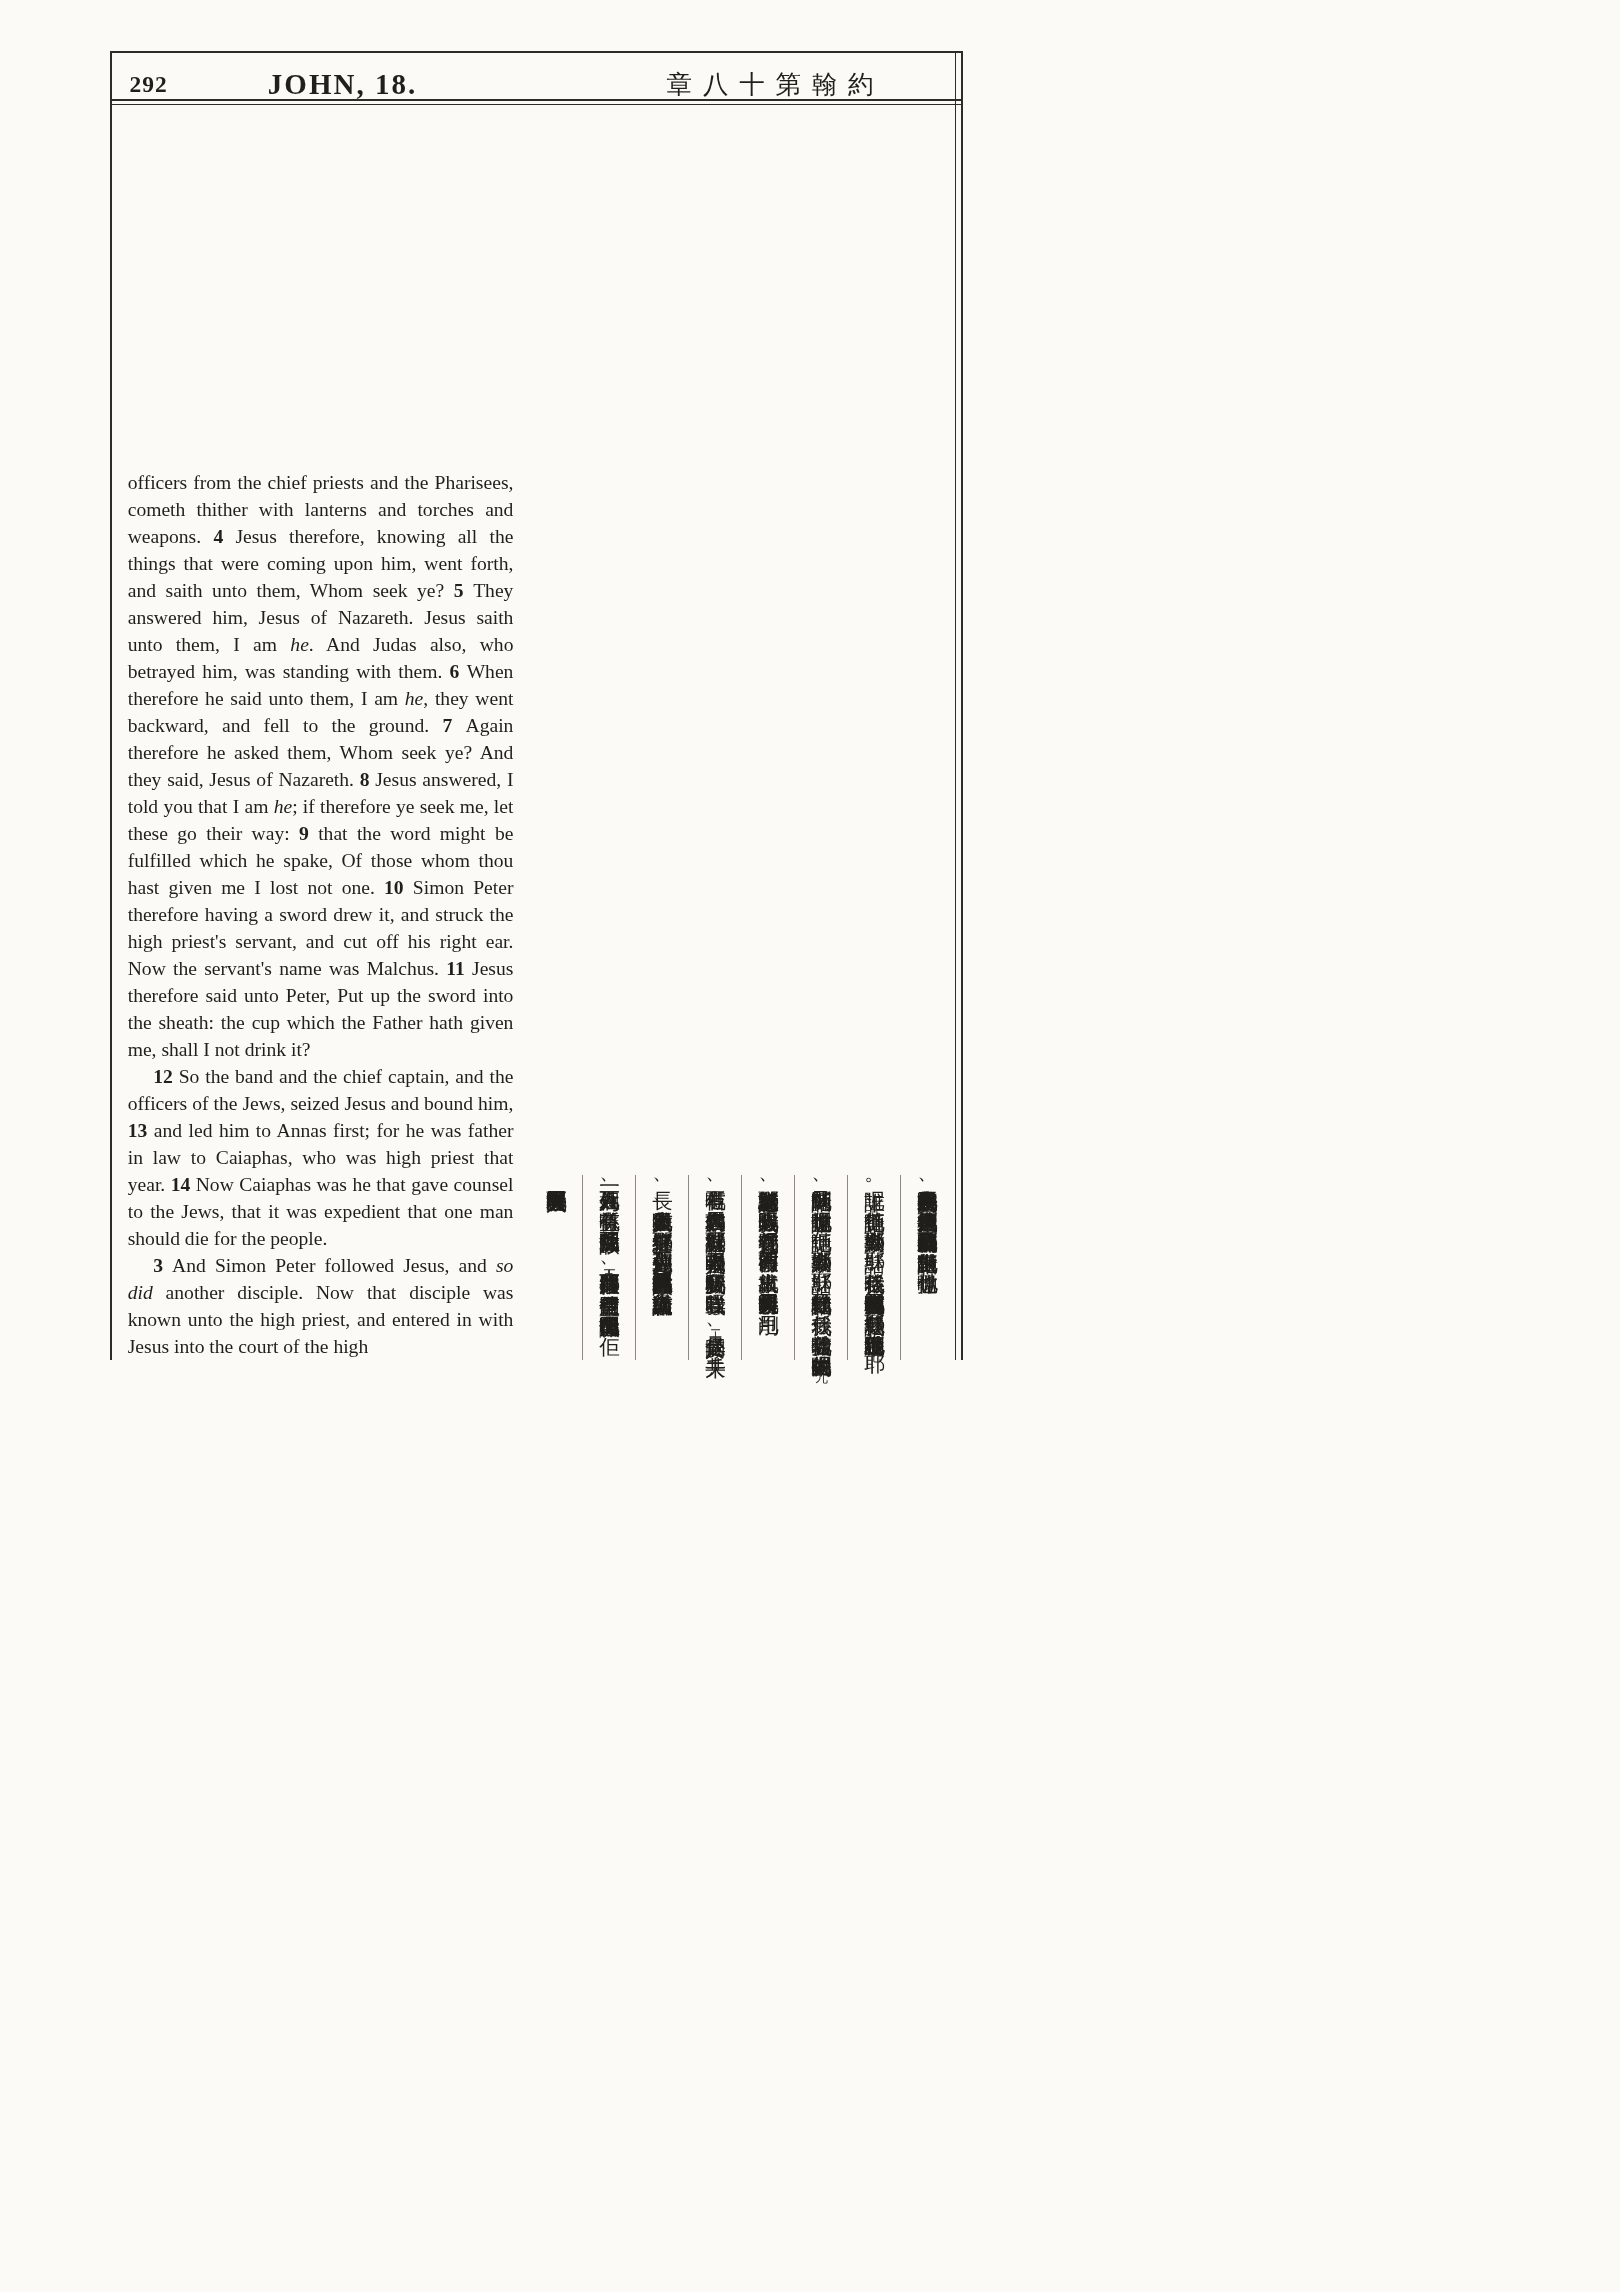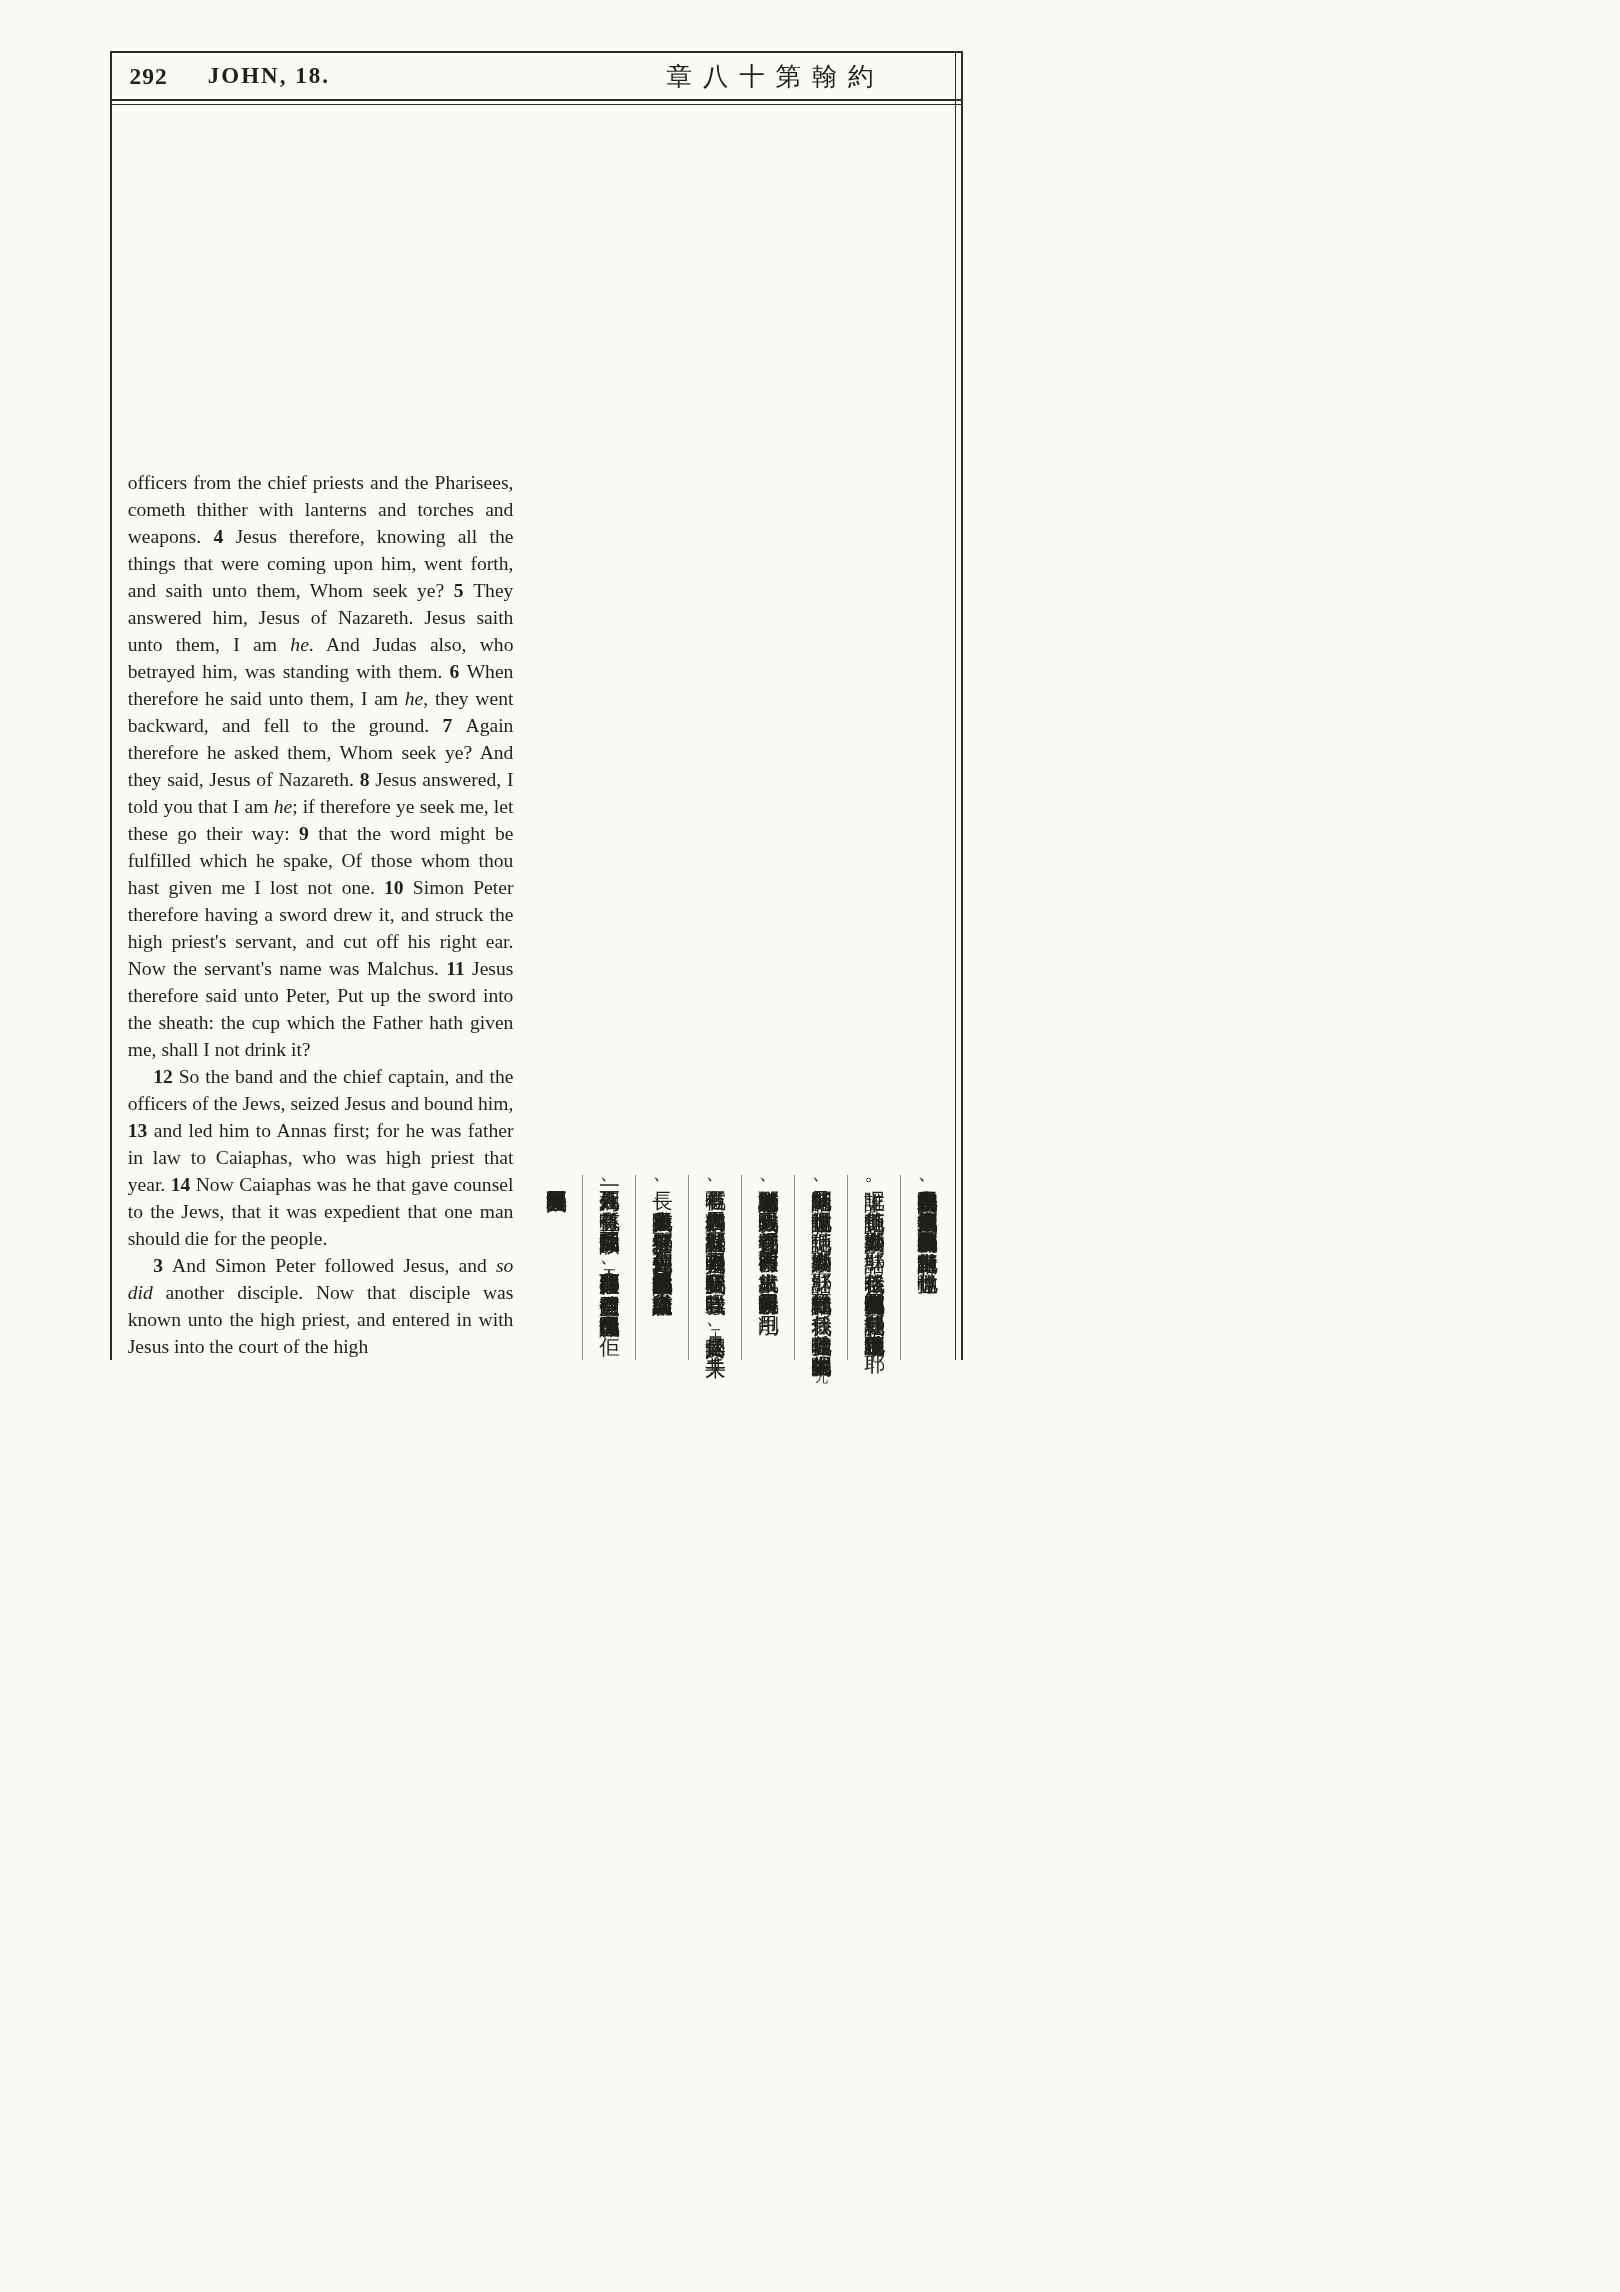--- a/index.html
+++ b/index.html
@@ -17,26 +17,26 @@
   }
   
   .rule-top { position:absolute; left:0; right:0; top:0; height:2px; background:#2e2c27; }
   .rule-left { position:absolute; left:0; top:0; bottom:0; width:2px; background:#2e2c27; }
   .right-rules { position:absolute; right:0; top:0; bottom:0; width:7.8px;
                  border-left:1px solid #2e2c27; border-right:2px solid #2e2c27; }
   .rule-under-header { position:absolute; left:0; right:0; top:48px; height:5.9px;
                  border-top:2px solid #2e2c27; border-bottom:1px solid #2e2c27; }
 
   .header-row {
-    position:absolute; left:2px; right:7.8px; top:2px; height:46px;
+    position:absolute; left:2px; right:7.8px; top:10px; height:46px;
     display:flex; align-items:center;
     padding:0 9.8px 0 17.6px;
   }
   .page-num { font-weight:bold; font-size:23.5px; letter-spacing:1px; }
-  .header-title { font-weight:bold; font-size:23px; letter-spacing:2px; margin-left:40px; }
+  .header-title { font-weight:bold; font-size:29px; letter-spacing:2px; margin-left:100px; }
   .header-cn { margin-left:auto; margin-right:61px; font-size:25.5px; font-weight:normal; letter-spacing:10.8px; }
 
   .body-row {
     position:absolute; left:2px; right:7.8px; top:54px; bottom:0;
     display:flex; align-items:flex-end;
   }
   .english-col {
     width:417px;
     padding:9.8px 11.8px 0 15.7px;
     font-size:19.6px;

